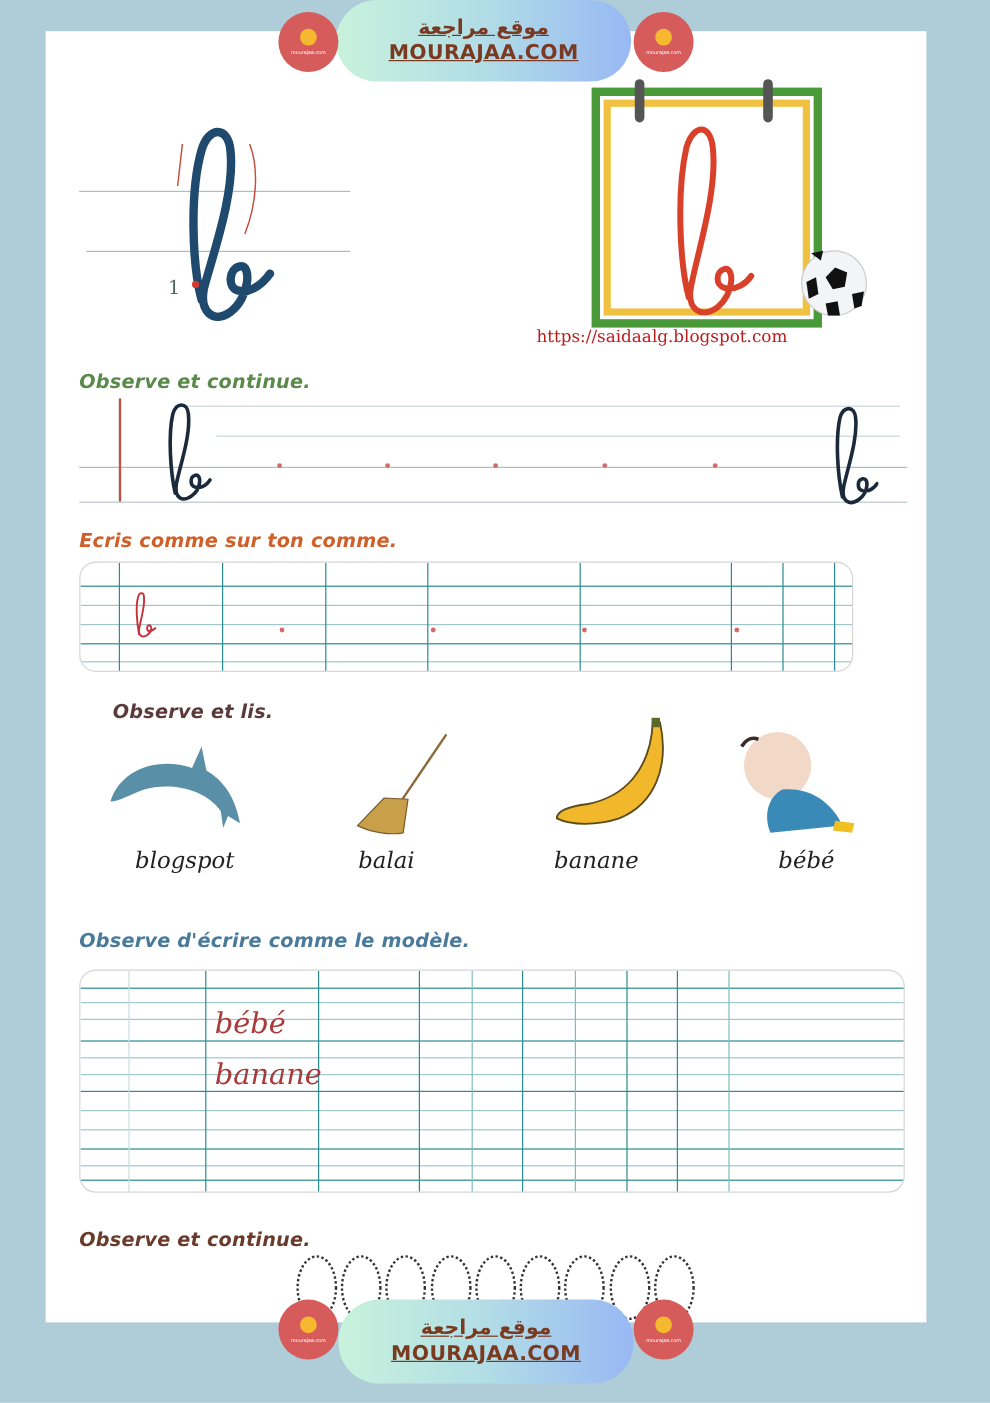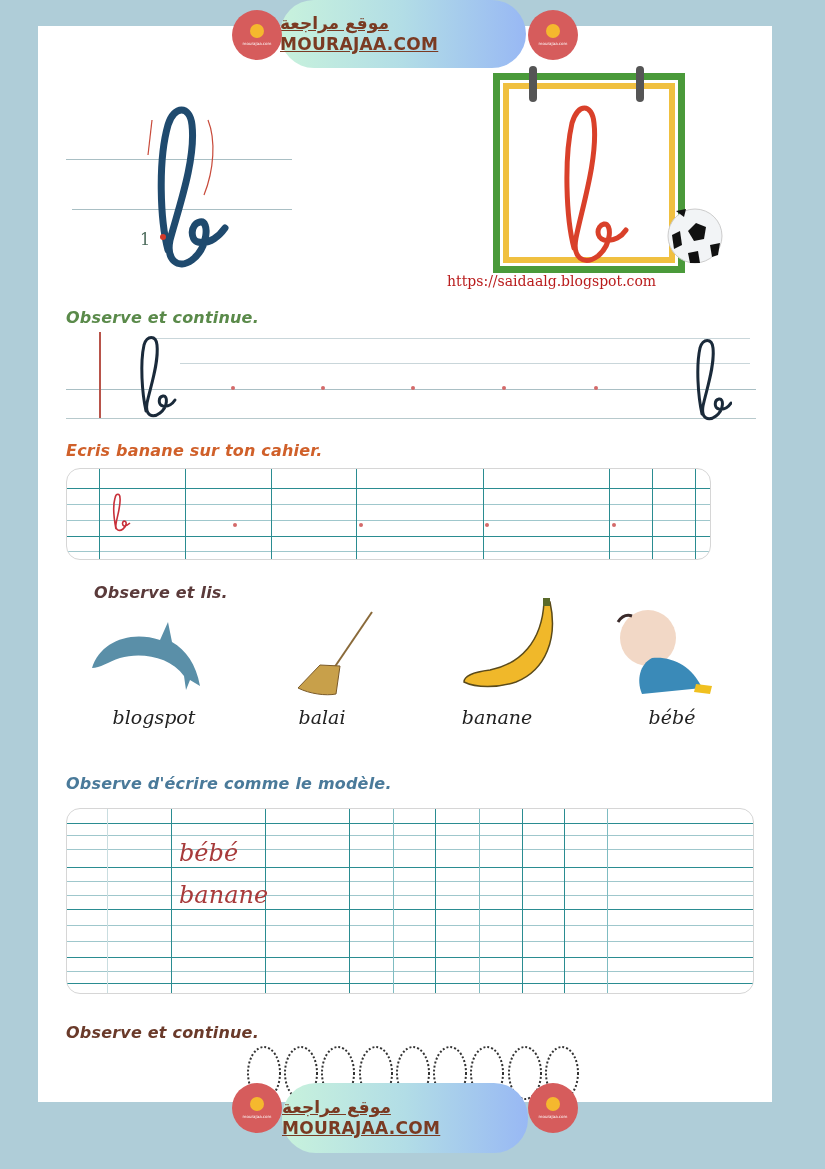--- a/index.html
+++ b/index.html
@@ -3,21 +3,21 @@
 <meta charset="utf-8">
 <style>
   * { box-sizing: border-box; margin: 0; padding: 0; }
   html, body { width: 825px; height: 1169px; overflow: hidden; }
   body { background: #afcdd8; position: relative; font-family: "DejaVu Sans", sans-serif; }
   .sheet { position: absolute; left: 38px; top: 26px; width: 734px; height: 1076px; background: #fff; }
 
   
   .banner { position: absolute; left: 280px; width: 246px; height: 68px; border-radius: 34px;
     background: linear-gradient(90deg, #c8f2dc 0%, #b2dde6 50%, #98b8f4 100%);
-    display: flex; flex-direction: column; align-items: flex-start; justify-content: center; z-index: 5; }
+    display: flex; flex-direction: column; align-items: center; justify-content: center; z-index: 5; }
   .banner.top { top: 0px; }
   .banner.bottom { top: 1083px; left: 282px; height: 70px; }
   .banner .ar { color: #7a3a22; font-weight: bold; font-size: 17px; text-decoration: underline; line-height: 20px; font-family: "DejaVu Sans", sans-serif; }
   .banner .en { color: #7a3a22; font-weight: bold; font-size: 17px; text-decoration: underline; line-height: 22px; font-family: "DejaVu Sans", sans-serif; letter-spacing: 0.3px; }
   .badge { position: absolute; width: 50px; height: 50px; border-radius: 50%; background: #d65c5c; z-index: 6;
     display: flex; flex-direction: column; align-items: center; justify-content: center; }
   .badge .dot { width: 14px; height: 14px; border-radius: 50%; background: #f5b82e; margin-bottom: 3px; }
   .badge .txt { color: #fff; font-size: 4px; line-height: 5px; text-align: center; }
 
   .heading { position: absolute; font-family: "DejaVu Sans", sans-serif; font-size: 16px; font-weight: bold; font-style: italic; letter-spacing: 0.2px; }
@@ -93,21 +93,21 @@
   <div class="dot-r" style="left:231px;top:386px;"></div>
   <div class="dot-r" style="left:321px;top:386px;"></div>
   <div class="dot-r" style="left:411px;top:386px;"></div>
   <div class="dot-r" style="left:502px;top:386px;"></div>
   <div class="dot-r" style="left:594px;top:386px;"></div>
   <svg style="position:absolute;left:688px;top:338px;" width="44" height="84" viewBox="0 0 44 84">
     <path d="M14 76 C10 58 8 28 12 10 C15 0 24 0 25 10 C27 28 18 53 15 68 C13 80 20 84 28 78 C36 72 36 60 31 61 C26 62 26 70 31 71 C37 72 41 68 43 65" fill="none" stroke="#1a2a3a" stroke-width="3" stroke-linecap="round"></path>
   </svg>
 </div>
 
-<div class="heading" style="left:66px;top:441px;color:#d0602a;">Ecris banane sur ton cahier.</div>
+<div class="heading" style="left:66px;top:441px;color:#d0602a;">Ecris comme sur ton comme.</div>
 <div class="grid-box" style="left:66px;top:468px;width:645px;height:92px;">
   <div class="rule teal" style="left:0;top:19px;width:645px;"></div>
   <div class="rule" style="left:0;top:35px;width:645px;background:#9fc7cc;"></div>
   <div class="rule" style="left:0;top:51px;width:645px;background:#9fc7cc;"></div>
   <div class="rule teal" style="left:0;top:67px;width:645px;"></div>
   <div class="rule" style="left:0;top:82px;width:645px;background:#9fc7cc;"></div>
   <div class="vline" style="left:32px;top:0;height:92px;"></div>
   <div class="vline" style="left:118px;top:0;height:92px;"></div>
   <div class="vline" style="left:204px;top:0;height:92px;"></div>
   <div class="vline" style="left:289px;top:0;height:92px;"></div>

